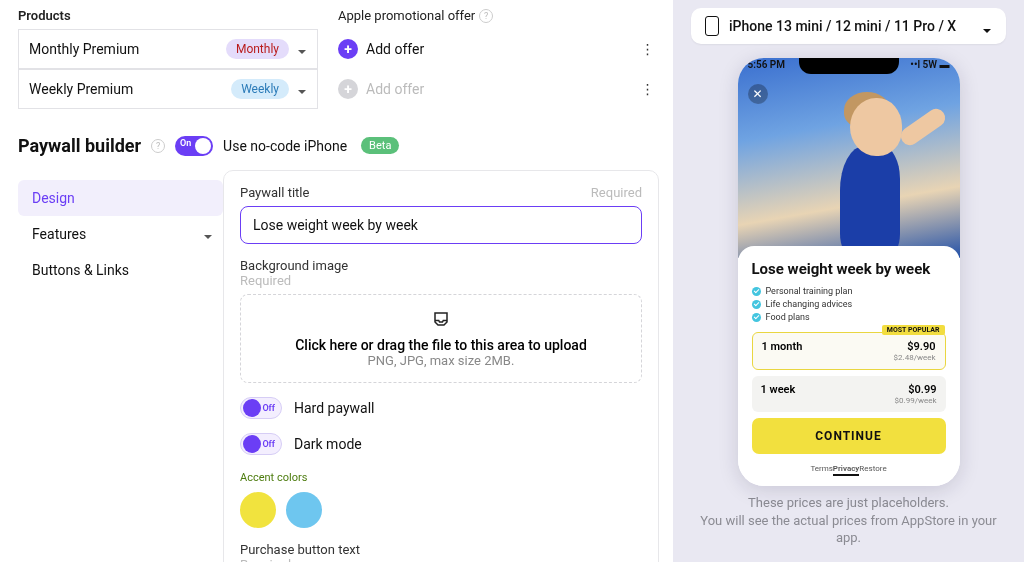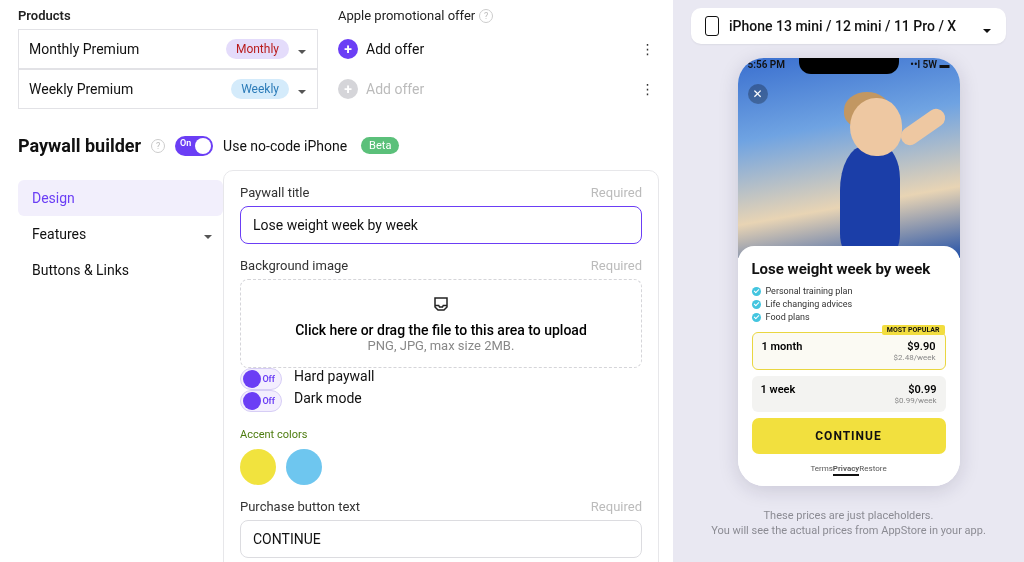--- a/index.html
+++ b/index.html
@@ -41,27 +41,27 @@
 .builder-body { display: flex; gap: 0; }
 .side-nav { width: 205px; padding-top: 10px; }
 .side-nav .item { display: flex; align-items: center; justify-content: space-between; padding: 10px 10px 10px 14px; font-size: 14px; color: #111; cursor: pointer; border-radius: 6px; }
 .side-nav .item.active { color: #6b3ef5; background: #f2effc; }
 
 .form-area { flex: 1; border: 1px solid #e7e7ea; border-radius: 10px; padding: 14px 16px; }
 .form-row-label { display: flex; justify-content: space-between; font-size: 13px; color: #333; margin-bottom: 6px; }
 .req { color: #bbb; }
 .text-input { width: 100%; height: 38px; border: 1.5px solid #6b3ef5; border-radius: 8px; padding: 0 12px; font-size: 14px; color: #111; outline: none; }
 .text-input.plain { border: 1px solid #dcdce0; }
-.section-gap { margin-top: 14px; }
+.section-gap { margin-top: 14px; flex-direction: column; }
 .dropzone { border: 1.5px dashed #d5d5d9; border-radius: 8px; padding: 14px; text-align: center; cursor: pointer; }
 .dropzone .icon { font-size: 20px; color: #222; margin-bottom: 4px; }
 .dropzone .line1 { font-size: 14px; color: #000; font-weight: 500; }
 .dropzone .line2 { font-size: 13px; color: #888; }
 
-.toggle-row { display: flex; gap: 12px; }
+.toggle-row { display: flex; align-items: center; gap: 12px; margin-top: 14px; }
 .toggle-off { width: 42px; height: 22px; border-radius: 12px; background: #f3eefe; border: 1px solid #d6cdf5; display: flex; align-items: center; padding: 2px; cursor: pointer; position: relative; }
 .toggle-off .knob { width: 18px; height: 18px; background: #6b3ef5; border-radius: 50%; }
 .toggle-off .lab { position: absolute; right: 6px; font-size: 9px; color: #6b3ef5; font-weight: 600; }
 .toggle-label { font-size: 14px; color: #111; }
 
 .accent-label { font-size: 11px; color: #4d7c0f; margin-top: 16px; margin-bottom: 8px; }
 .swatches { display: flex; gap: 10px; }
 .swatch { width: 36px; height: 36px; border-radius: 50%; cursor: pointer; }
 .sw-yellow { background: #f1e33e; }
 .sw-blue { background: #6ec6ef; }
@@ -93,21 +93,21 @@
 .plan-card { background: #f3f3f1; border-radius: 6px; padding: 7px 9px; margin-bottom: 6px; position: relative; }
 .plan-card.selected { border: 1.5px solid #e9d640; background: #fbfaf3; }
 .plan-card .row1 { display: flex; justify-content: space-between; font-size: 11px; font-weight: 600; }
 .plan-card .sub { text-align: right; font-size: 8px; color: #888; }
 .most-pop { position: absolute; right: 0; top: -8px; background: #f2dd3f; color: #111; font-size: 7px; font-weight: 700; padding: 1px 5px; border-radius: 2px; }
 
 .continue-btn { background: #f2e03e; border-radius: 7px; text-align: center; padding: 11px; font-size: 12px; font-weight: 700; letter-spacing: 1px; color: #111; margin-top: 6px; cursor: pointer; }
 .footer-links { display: flex; justify-content: center; font-size: 8px; color: #555; margin-top: 10px; }
 .footer-links .active { font-weight: 600; border-bottom: 2px solid #111; padding-bottom: 1px; }
 
-.price-note { text-align: center; font-size: 11px; color: #8b8b93; margin-top: 23px; line-height: 1.35; }
+.price-note { text-align: center; font-size: 13px; color: #8b8b93; margin-top: 8px; line-height: 1.35; }
 </style>
 </head>
 <body>
 
 <div class="left-panel">
   <div class="products-header">
     <div class="col1">Products</div>
     <div class="col2">
       <span>Apple promotional offer</span>
       <span class="help-icon">?</span>

